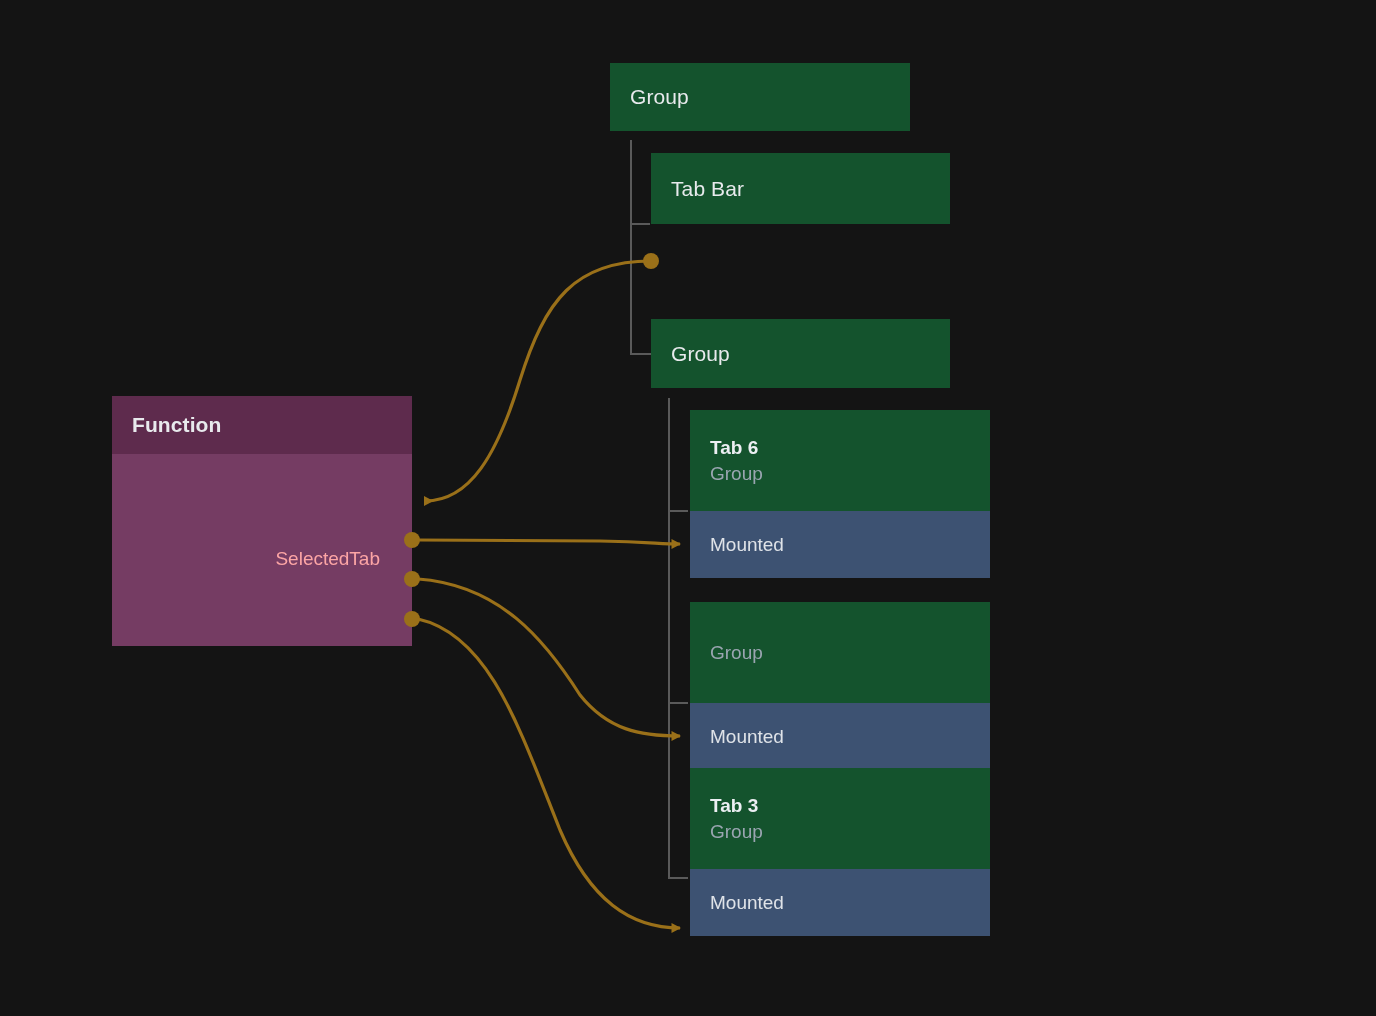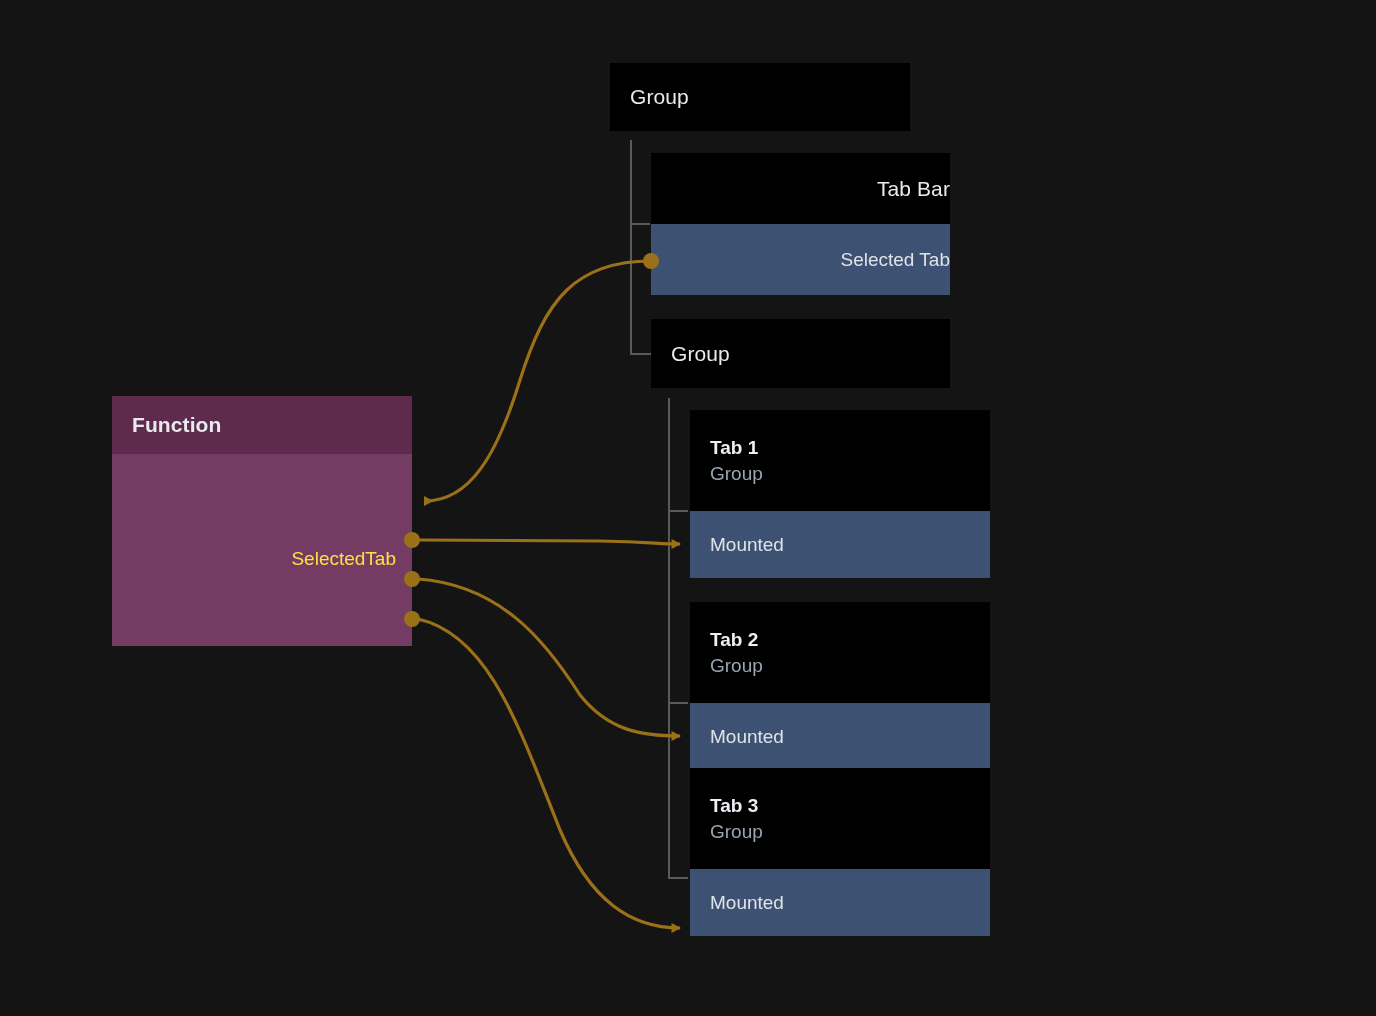--- a/index.html
+++ b/index.html
@@ -47,21 +47,21 @@
     overflow: hidden;
   }
 
   .sec {
     box-sizing: border-box;
     display: flex;
     flex-direction: column;
     justify-content: center;
   }
 
-  .sec.head-blue   { background: #000000; }
+  .sec.head-blue   { background: #14532d; }
   .sec.body-blue   { background: #3d5272; }
   .sec.head-purple { background: #5e2b4d; }
   .sec.body-purple { background: #753c63; }
 
   .title-lg {
     color: #e8eaed;
     font-size: 21px;
     font-weight: 700;
     letter-spacing: 0.1px;
     padding-left: 20px;
@@ -87,25 +87,25 @@
     padding-left: 20px;
     line-height: 1.32;
   }
   .row-label {
     color: #dfe3e8;
     font-size: 19px;
     font-weight: 400;
     padding-left: 20px;
   }
   .port-label {
-    color: #fde047;
+    color: #fca5a5;
     font-size: 19px;
     font-weight: 400;
     text-align: right;
-    padding-right: 16px;
+    padding-right: 32px;
   }
   .fn-port {
     position: absolute;
     right: 0;
     width: 100%;
     height: 26px;
     display: flex;
     align-items: center;
     justify-content: flex-end;
   }
@@ -150,26 +150,23 @@
 
     <path d="M 418,619 C 490,635 520,730 560,830 C 590,900 630,928 680,928" fill="none" stroke="#9a7019" stroke-width="3.2" marker-end="url(#arrow-right)"></path>
   </svg>
 
   <div class="node" style="left:610px; top:63px; width:300px; height:68px;">
     <div class="sec head-blue" style="height:68px;">
       <div class="title-reg">Group</div>
     </div>
   </div>
 
-  <div class="node" style="left:651px; top:153px; width:299px; height:142px;text-align:right;">
+  <div class="node" style="left:651px; top:153px; width:299px; height:142px;">
     <div class="sec head-blue" style="height:71px;">
       <div class="title-reg">Tab Bar</div>
-    </div>
-    <div class="sec body-blue" style="height:71px;">
-      <div class="row-label">Selected Tab</div>
     </div>
   </div>
   <div class="dot" style="left:643px; top:253px;"></div>
 
   <div class="node" style="left:651px; top:319px; width:299px; height:69px;">
     <div class="sec head-blue" style="height:69px;">
       <div class="title-reg">Group</div>
     </div>
   </div>
 
@@ -183,31 +180,30 @@
       </div>
 
     </div>
   </div>
   <div class="dot" style="left:404px; top:532px;"></div>
   <div class="dot" style="left:404px; top:571px;"></div>
   <div class="dot" style="left:404px; top:611px;"></div>
 
   <div class="node" style="left:690px; top:410px; width:300px; height:168px;">
     <div class="sec head-blue" style="height:101px;">
-      <div class="title-bold-sm">Tab 1</div>
+      <div class="title-bold-sm">Tab 6</div>
       <div class="subtitle">Group</div>
     </div>
     <div class="sec body-blue" style="height:67px;">
       <div class="row-label">Mounted</div>
     </div>
   </div>
 
   <div class="node" style="left:690px; top:602px; width:300px; height:168px;">
     <div class="sec head-blue" style="height:101px;">
-      <div class="title-bold-sm">Tab 2</div>
       <div class="subtitle">Group</div>
     </div>
     <div class="sec body-blue" style="height:67px;">
       <div class="row-label">Mounted</div>
     </div>
   </div>
 
   <div class="node" style="left:690px; top:768px; width:300px; height:168px;">
     <div class="sec head-blue" style="height:101px;">
       <div class="title-bold-sm">Tab 3</div>

